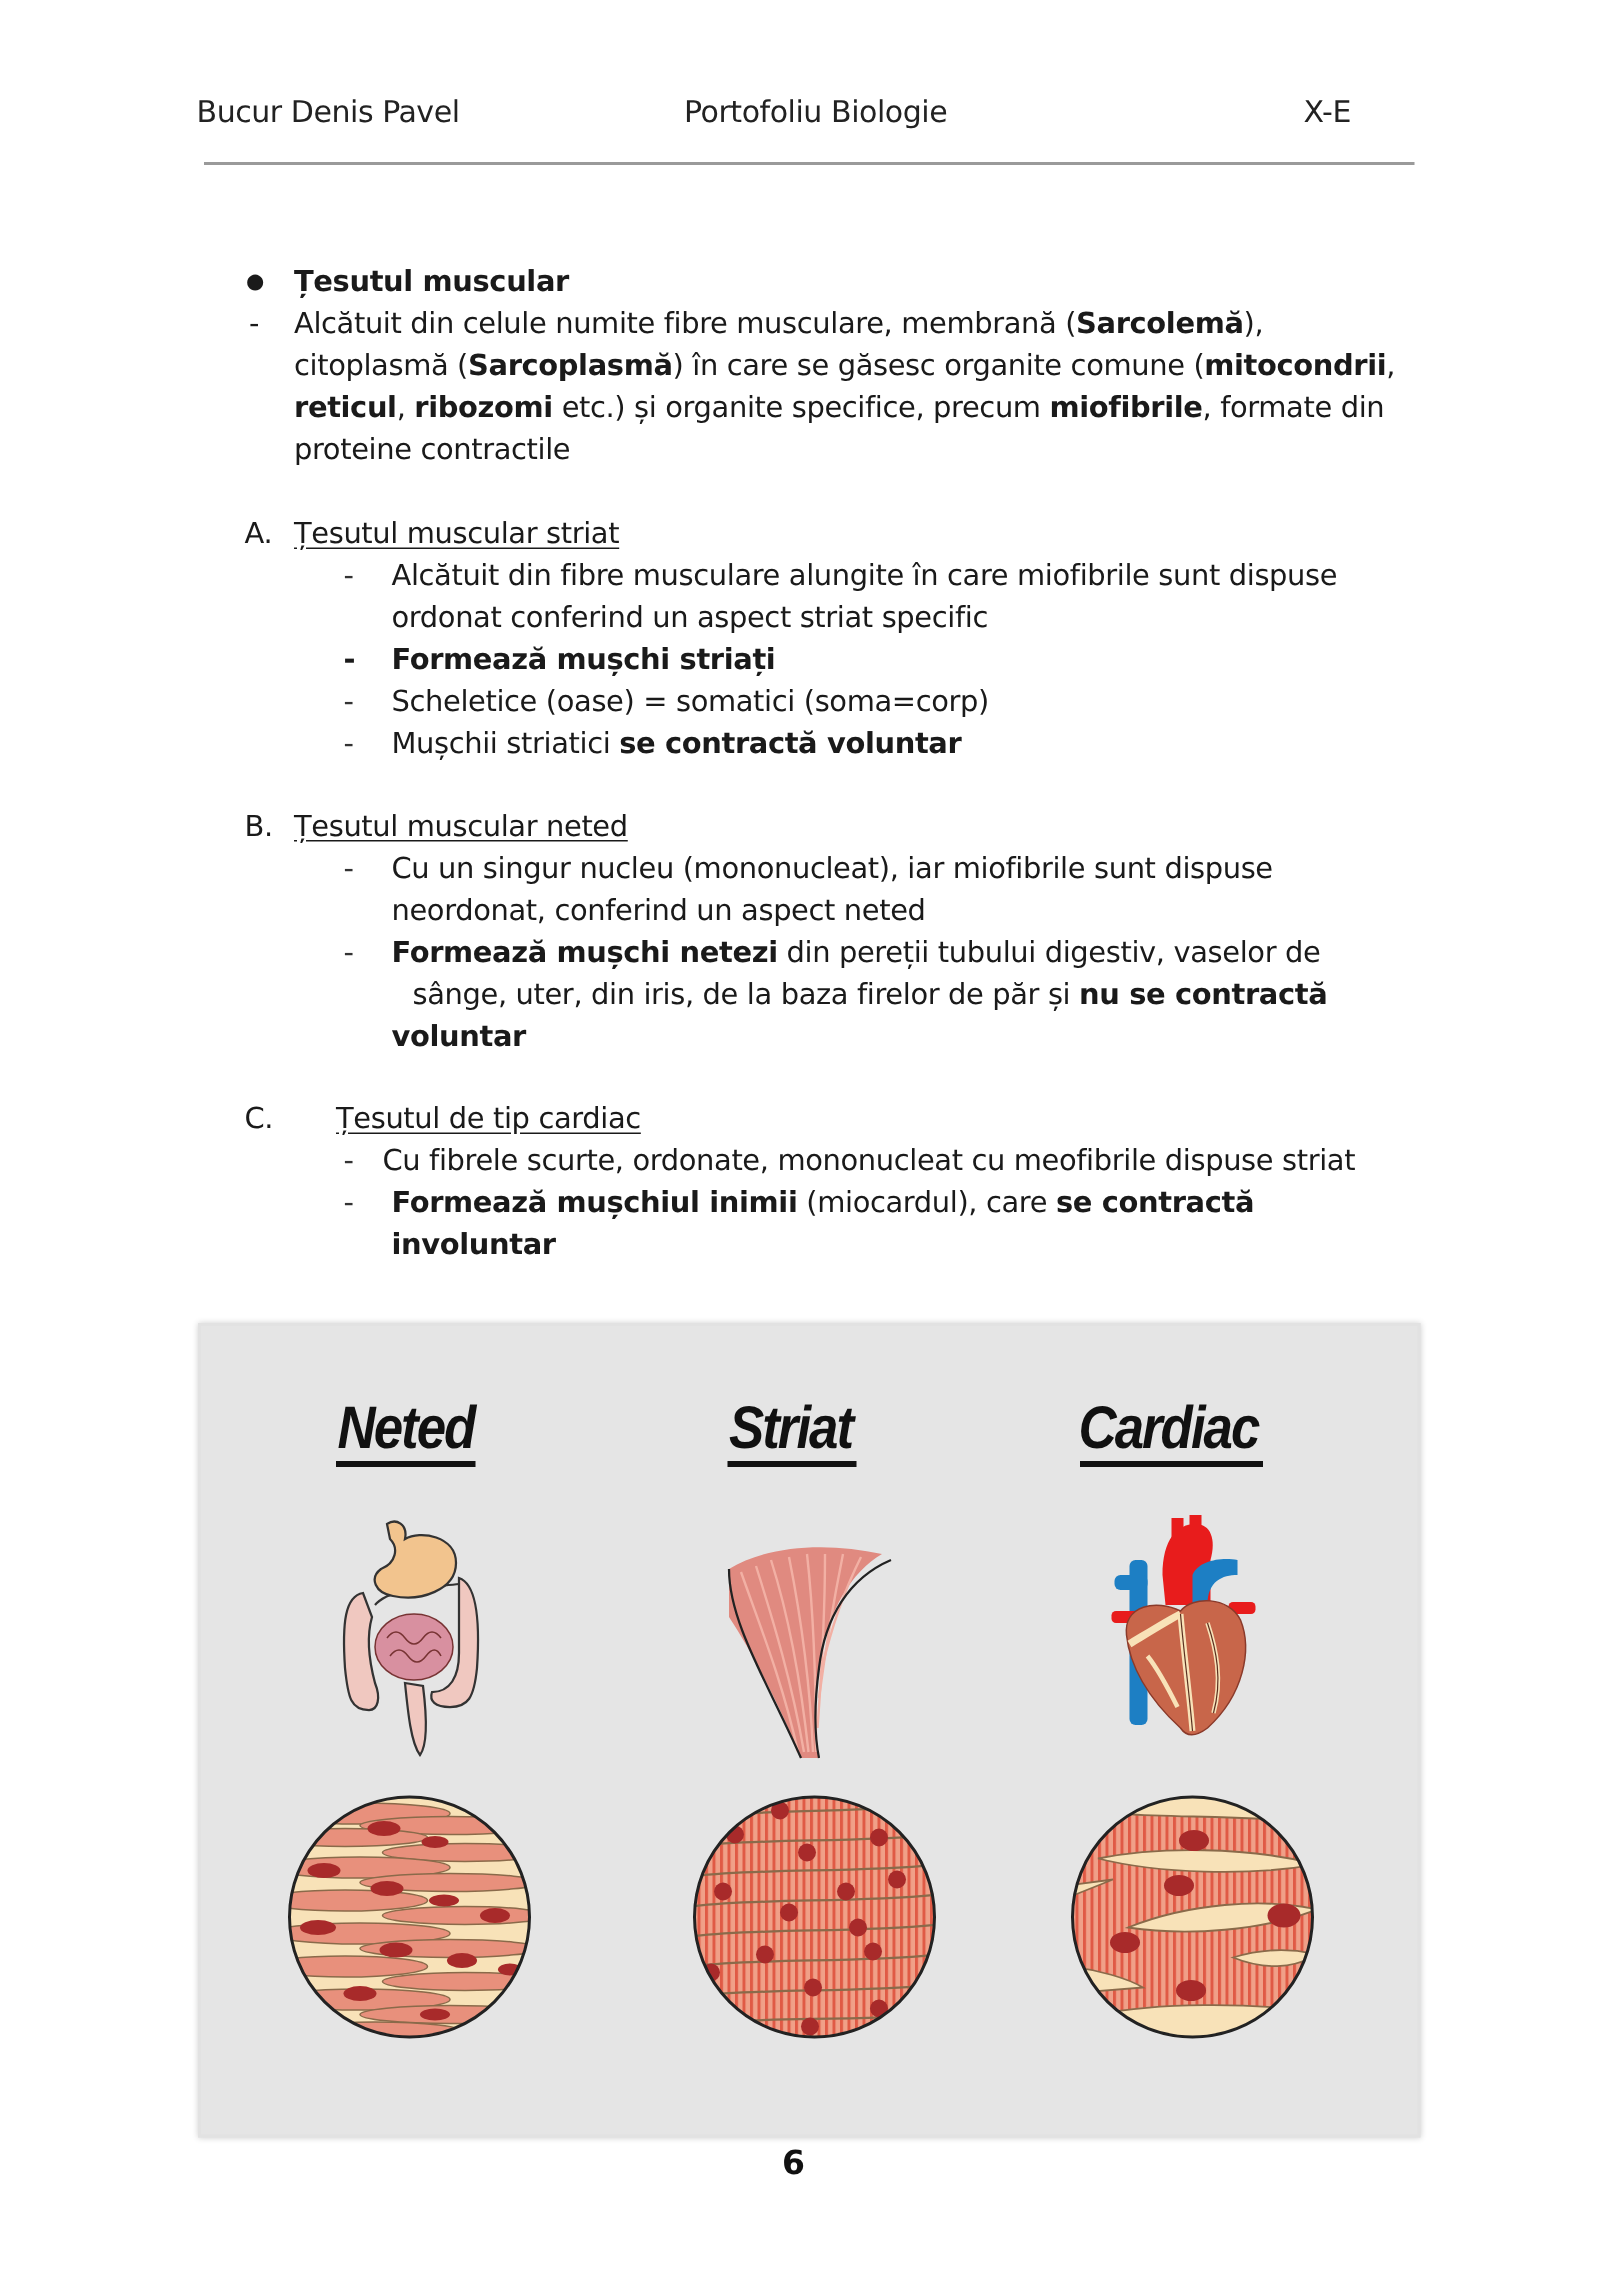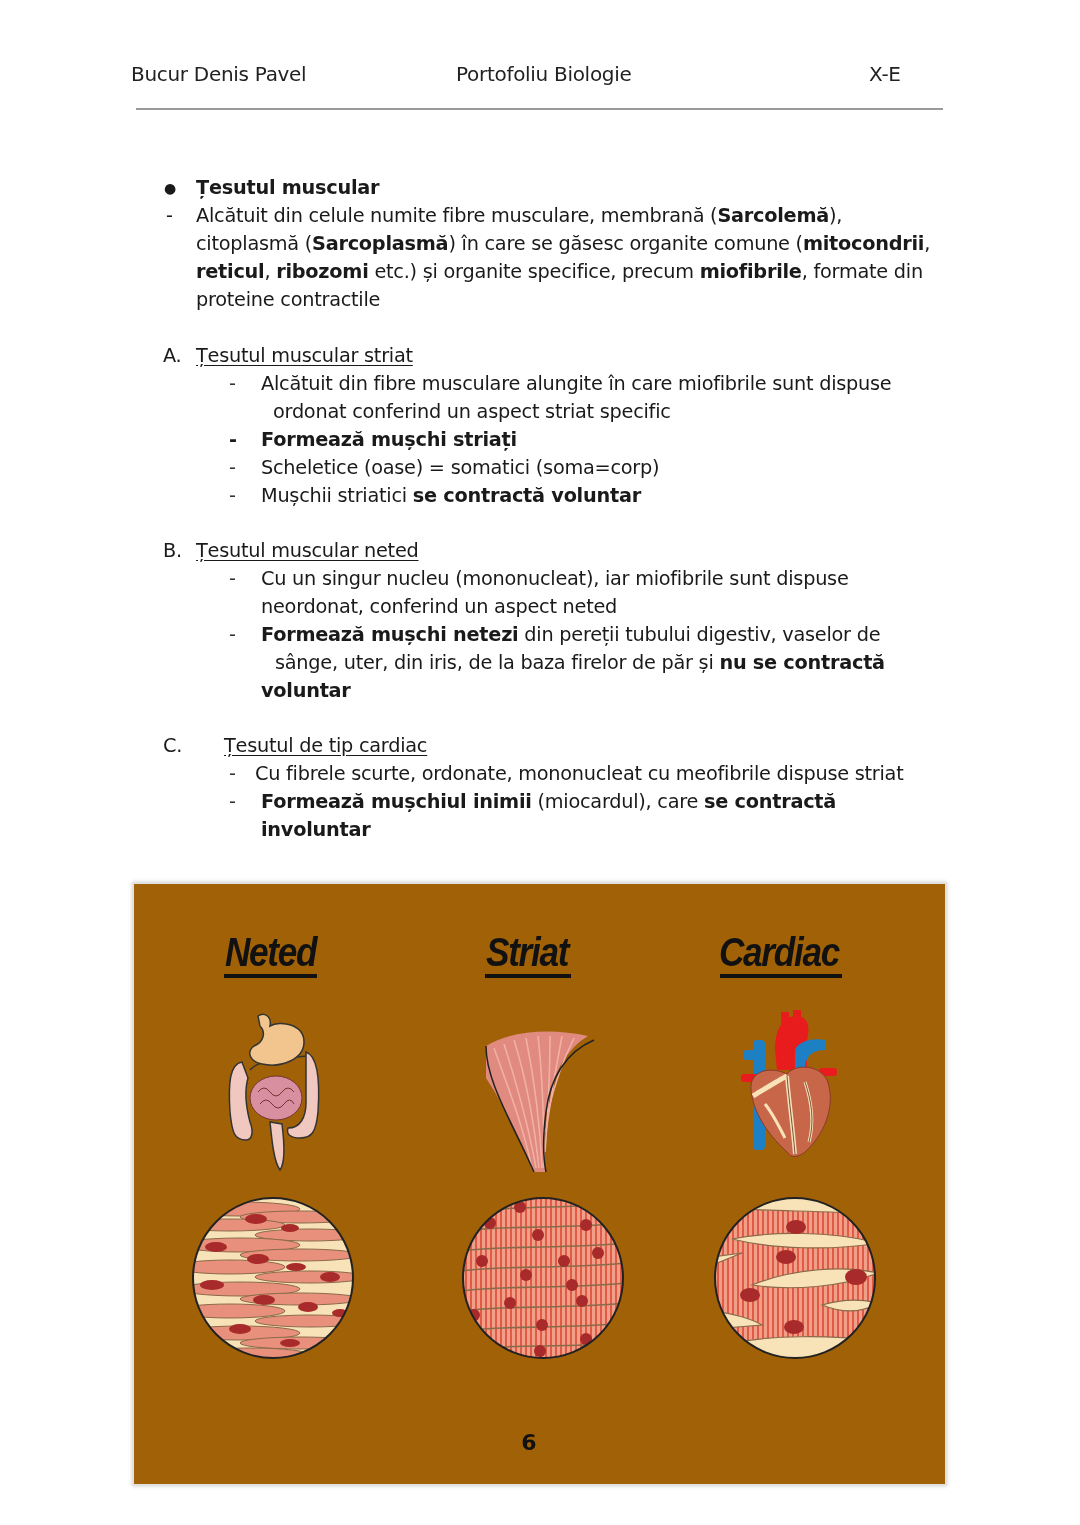--- a/index.html
+++ b/index.html
@@ -11,22 +11,22 @@
   .h-center { left: 325px; }
   .h-right { left: 738px; }
   .header-rule { position: absolute; top: 108px; left: 136px; width: 807px; height: 2px; background: #9a9a9a; }
 
   .content { position: absolute; left: 0; top: 0; width: 1080px; font-size: 19.3px; letter-spacing: -0.25px; }
   .line { position: absolute; white-space: nowrap; line-height: 28px; }
   b { font-weight: bold; }
   .u { text-decoration: underline; text-underline-offset: 3px; }
   .marker { position: absolute; white-space: nowrap; line-height: 28px; }
 
-  .figure { position: absolute; left: 132px; top: 882px; width: 815px; height: 604px;
-            background: #a16207; box-shadow: 0 0 0 2px #e2e2e2 inset, 0 0 4px #d0d0d0; }
+  .figure { position: absolute; left: 132px; top: 882px; width: 815px; height: 543px;
+            background: #e5e5e5; box-shadow: 0 0 0 2px #e2e2e2 inset, 0 0 4px #d0d0d0; }
   .fig-title { position: absolute; top: 48px; font-family: "Liberation Sans", sans-serif; font-weight: bold; font-style: italic;
                font-size: 40px; letter-spacing: -1.5px; color: #111; transform: scaleX(0.88); transform-origin: left top; }
   .fig-underline { position: absolute; height: 4px; background: #111; top: 92px; }
   .organ, .tissue { position: absolute; }
   .page-num { position: absolute; top: 1430px; left: 0; width: 1058px; text-align: center; font-weight: bold; font-size: 22px; color: #111; }
 </style>
 </head>
 <body>
 
 <div class="header">
@@ -41,21 +41,21 @@
   <span class="line" style="left:196px; top:174px;"><b>Țesutul muscular</b></span>
   <span class="marker" style="left:166px; top:202px;">-</span>
   <span class="line rich" style="left:196px; top:202px;"><span>Alcătuit din celule numite fibre musculare, membrană (</span><b>Sarcolemă</b><span>),</span></span>
   <span class="line rich" style="left:196px; top:230px;"><span>citoplasmă (</span><b>Sarcoplasmă</b><span>) în care se găsesc organite comune (</span><b>mitocondrii</b><span>,</span></span>
   <span class="line rich" style="left:196px; top:258px;"><b>reticul</b><span>, </span><b>ribozomi</b><span> etc.) și organite specifice, precum </span><b>miofibrile</b><span>, formate din</span></span>
   <span class="line rich" style="left:196px; top:286px;"><span>proteine contractile</span></span>
 <span class="marker" style="left: 163px; top: 342px;">A.</span>
     <span class="line u" style="left: 196px; top: 342px;">Țesutul muscular striat</span>
     <span class="marker" style="left: 229px; top: 370px; color: rgb(51, 51, 51);">-</span>
     <span class="line rich" style="left: 261px; top: 370px;"><span>Alcătuit din fibre musculare alungite în care miofibrile sunt dispuse</span></span>
-    <span class="line rich" style="left: 261px; top: 398px; margin-left: 12px;"><span>ordonat conferind un aspect striat specific</span></span>
+    <span class="line rich" style="left: 261px; top: 398px;"><span>ordonat conferind un aspect striat specific</span></span>
     <span class="marker" style="left: 229px; top: 426px; font-weight: bold;">-</span>
     <span class="line rich" style="left: 261px; top: 426px;"><b>Formează mușchi striați</b></span>
     <span class="marker" style="left: 229px; top: 454px; color: rgb(51, 51, 51);">-</span>
     <span class="line rich" style="left: 261px; top: 454px;"><span>Scheletice (oase) = somatici (soma=corp)</span></span>
     <span class="marker" style="left: 229px; top: 482px; color: rgb(51, 51, 51);">-</span>
     <span class="line rich" style="left: 261px; top: 482px;"><span>Mușchii striatici </span><b>se contractă voluntar</b></span>
     <span class="marker" style="left: 163px; top: 537px;">B.</span>
     <span class="line u" style="left: 196px; top: 537px;">Țesutul muscular neted</span>
     <span class="marker" style="left: 229px; top: 565px; color: rgb(51, 51, 51);">-</span>
     <span class="line rich" style="left: 261px; top: 565px;"><span>Cu un singur nucleu (mononucleat), iar miofibrile sunt dispuse</span></span>

